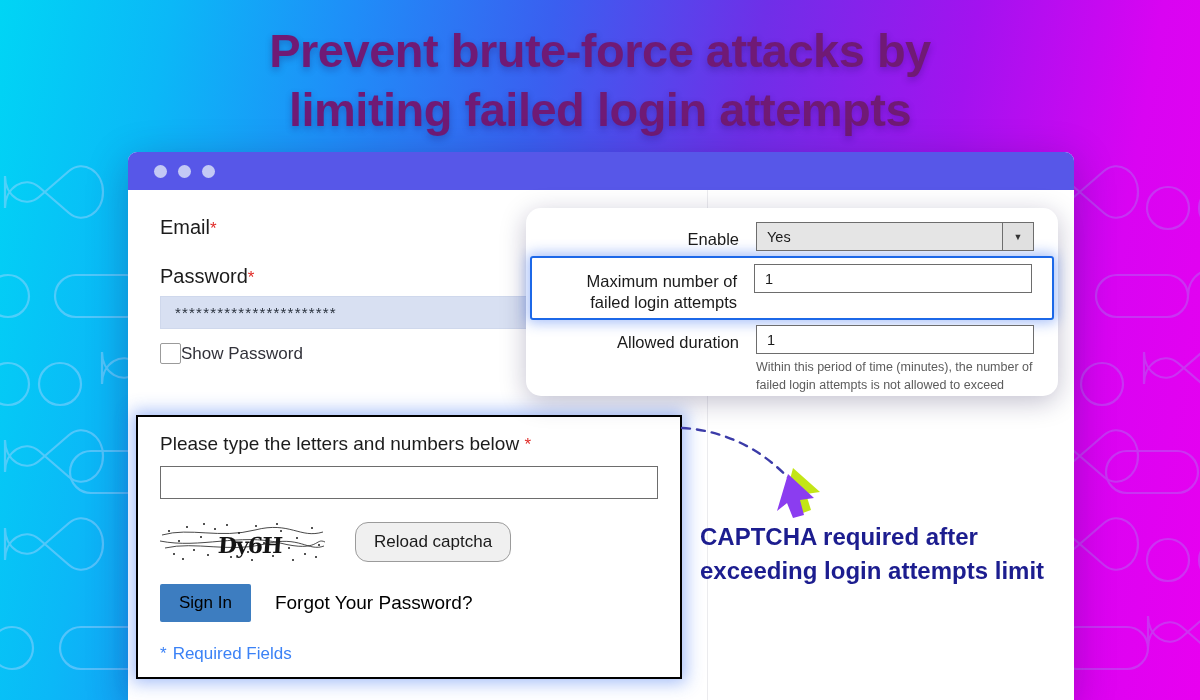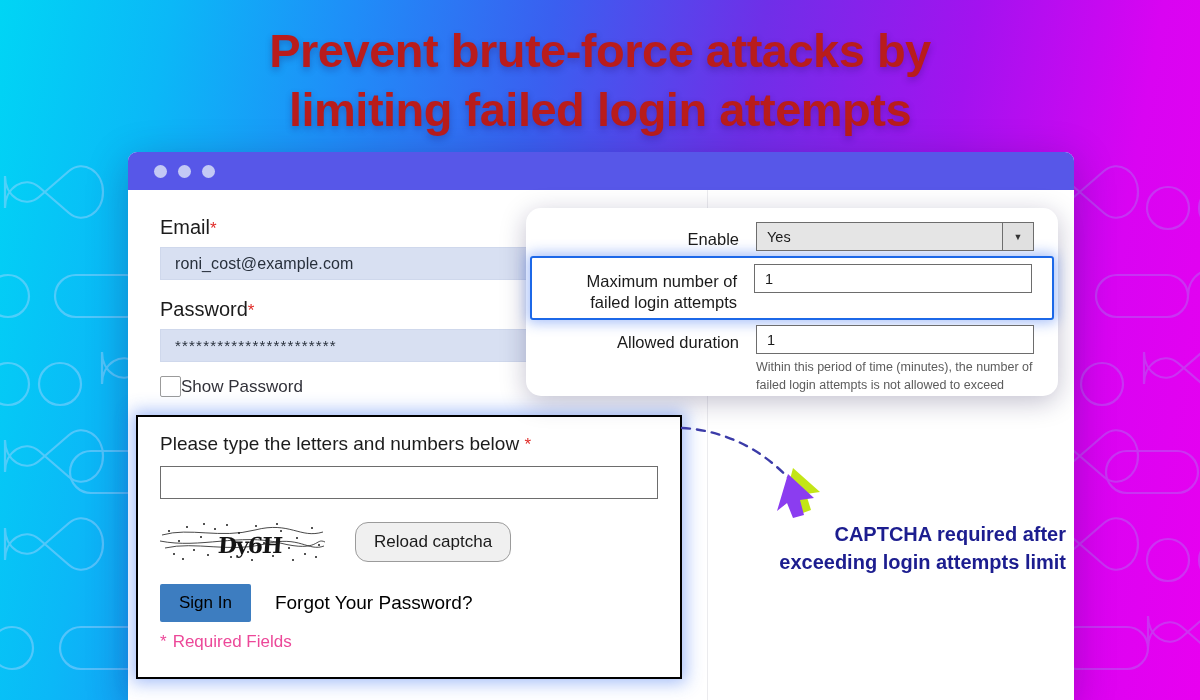--- a/index.html
+++ b/index.html
@@ -17,21 +17,21 @@
   .pattern {
     position: absolute; top: 0; bottom: 0; width: 190px;
     pointer-events: none; opacity: .55;
   }
   .pattern.left  { left: -50px; }
   .pattern.right { right: -50px; }
 
   
   .headline {
     position: absolute; top: 22px; left: 0; width: 1200px;
-    text-align: center; color: #b91c1c;
+    text-align: center; color: #701a75;
     font-size: 47px; font-weight: bold; line-height: 1.25;
     letter-spacing: -0.5px;
     text-shadow: 0 3px 7px rgba(30,10,90,.30);
   }
   .headline .l2 { display: block; }
 
   
   .browser {
     position: absolute; left: 128px; top: 152px;
     width: 946px; height: 548px;
@@ -101,21 +101,21 @@
     border-radius: 13px; cursor: pointer; font-family: inherit;
   }
   .action-row { display: flex; align-items: center; gap: 24px; margin-top: 20px; }
   .signin-btn {
     background: #3d7dc0; color: #000000; border: none;
     padding: 9px 19px; font-size: 17px; border-radius: 2px;
     cursor: pointer; font-family: inherit;
   }
   .forgot-link { color: #000000; font-size: 19px; cursor: pointer; }
   .required-note {
-    margin-top: 10px; color: #ec4899; font-size: 17px;
+    margin-top: 22px; color: #3b82f6; font-size: 17px;
   }
   .required-note .star { margin-right: 6px; }
 
   
   .settings {
     position: absolute; left: 526px; top: 208px;
     width: 532px; height: 188px;
     background: #fff; border-radius: 15px;
     box-shadow: 0 6px 26px rgba(25,15,70,.26);
     padding-top: 9px;
@@ -147,22 +147,22 @@
   .srow.highlight {
     border: 2px solid #1c68e8; border-radius: 3px;
     box-shadow: 0 0 13px 3px rgba(40,100,240,.40);
     margin: 0 4px; padding: 6px 20px 6px 4px;
   }
   .srow.highlight .srow-label { width: 218px; }
 
   
   .annotation {
     position: absolute; left: 700px; top: 520px; width: 366px;
-    text-align: right; color: #1c1d8f;
-    font-size: 20px; font-weight: bold; line-height: 1.42;
+    text-align: left; color: #1c1d8f;
+    font-size: 24px; font-weight: bold; line-height: 1.42;
   }
   .arrow-svg { position: absolute; left: 680px; top: 420px; }
 </style>
 </head>
 <body>
 
 <svg class="pattern left" viewBox="0 0 190 700" preserveAspectRatio="none">
   <defs>
     <g id="inf-l">
       <path d="M0 0 C0 -17 -38 -17 -38 0 C-38 17 0 17 0 0 Z" fill="none" stroke="#bcd8ff" stroke-width="2.2"></path>
@@ -221,21 +221,20 @@
     <span class="dot"></span>
   </div>
 
   <div class="win-body">
     <div class="col-divider"></div>
 
     <div class="login-form">
       <div class="field-label">
         <span>Email</span><span class="req">*</span>
       </div>
-      <div class="text-input">roni_cost@example.com</div>
 
       <div class="gap"></div>
 
       <div class="field-label">
         <span>Password</span><span class="req">*</span>
       </div>
       <div class="text-input pw">***********************</div>
 
       <div class="checkrow">
         <span class="checkbox"></span>

